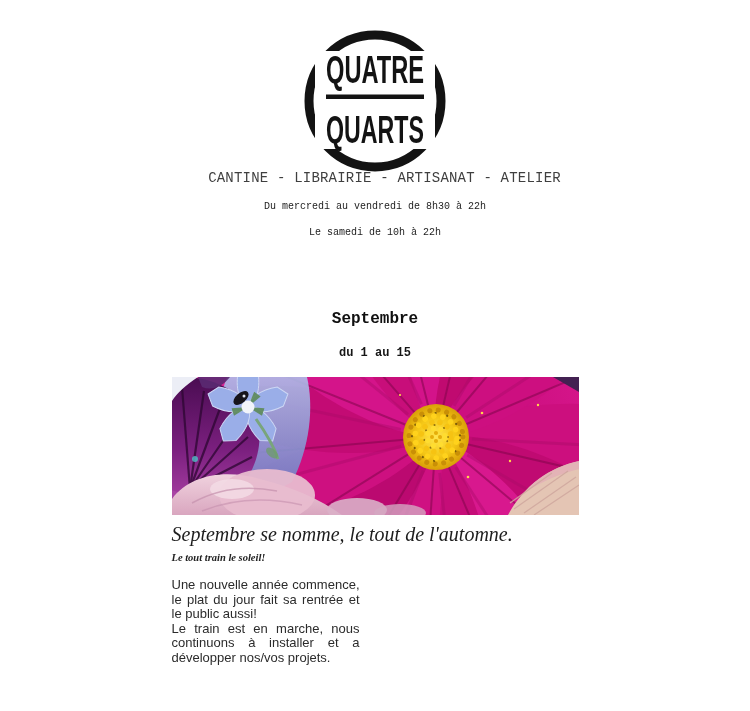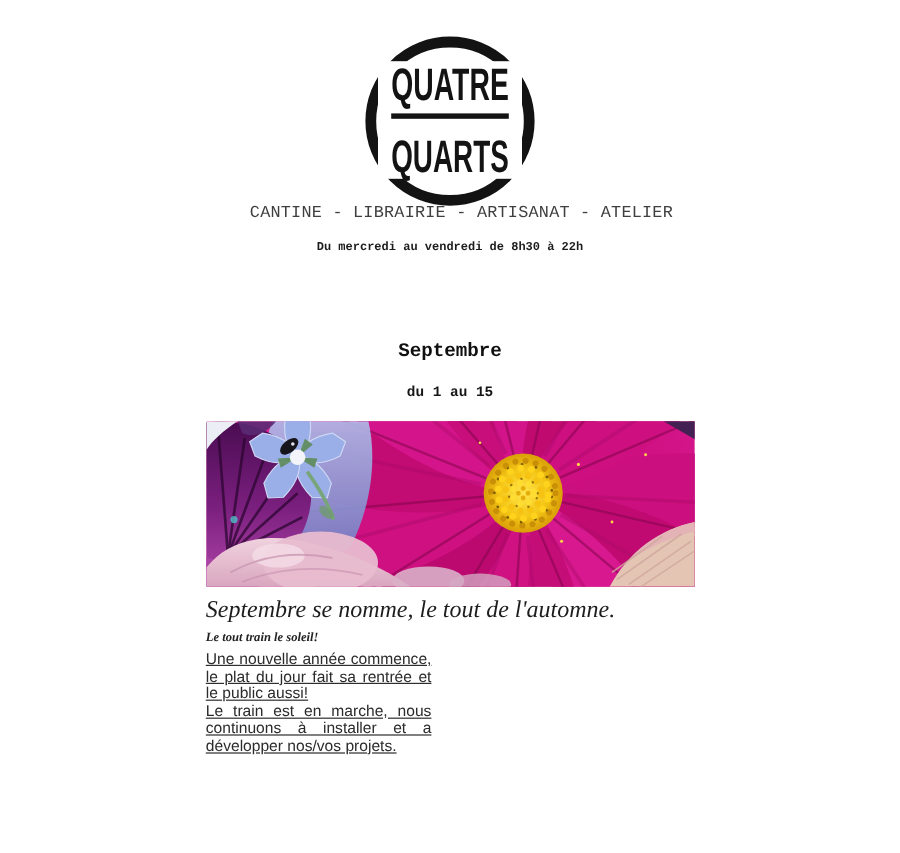--- a/index.html
+++ b/index.html
@@ -25,21 +25,21 @@
     line-height: 16px;
     letter-spacing: 0.2px;
     color: #3f3f3f;
     padding-left: 19px;
   }
 
   .hours {
     margin-top: 8px;
     text-align: center;
     font-family: "Liberation Mono", "DejaVu Sans Mono", monospace;
-    font-weight: bold;
+    font-weight: normal;
     font-size: 10px;
     line-height: 26px;
     color: #1c1c1c;
   }
 
   
   .issue-title {
     margin: 60px 0 0 0;
     text-align: center;
     font-family: "Liberation Mono", "DejaVu Sans Mono", monospace;
@@ -75,21 +75,21 @@
   .subheadline {
     margin-top: 4px;
     font-family: "Liberation Serif", "DejaVu Serif", serif;
     font-style: italic;
     font-weight: bold;
     font-size: 10.5px;
     line-height: 13px;
     color: #222;
   }
 
-  .cols { margin-top: 4px; display: flex; gap: 45px; text-decoration: underline; }
+  .cols { margin-top: 14px; display: flex; gap: 45px; }
   .col { width: 188px; }
   .col p {
     margin: 0;
     font-size: 13px;
     line-height: 14.5px;
     text-align: justify;
     color: #2b2b2b;
   }
 </style>
 </head>
@@ -104,20 +104,21 @@
       <text x="71" y="53" text-anchor="middle" textLength="98" lengthAdjust="spacingAndGlyphs" font-family="'Liberation Sans', sans-serif" font-weight="bold" font-size="38" fill="#131313">QUATRE</text>
       <rect x="22" y="64.5" width="98" height="4.5" fill="#131313"></rect>
       <text x="71" y="113" text-anchor="middle" textLength="98" lengthAdjust="spacingAndGlyphs" font-family="'Liberation Sans', sans-serif" font-weight="bold" font-size="38" fill="#131313">QUARTS</text>
     </svg>
   </div>
 
   <div class="tagline">CANTINE - LIBRAIRIE - ARTISANAT - ATELIER</div>
 
   <div class="hours">
     <div>Du mercredi au vendredi de 8h30 à 22h</div>
+    <div>Le samedi de 10h à 22h</div>
   </div>
 
   <h1 class="issue-title">Septembre</h1>
   <div class="issue-dates">du 1 au 15</div>
 
   <div class="content">
 
     <div class="banner">
       <svg width="407" height="138" viewBox="0 0 407 138">
         <defs>

